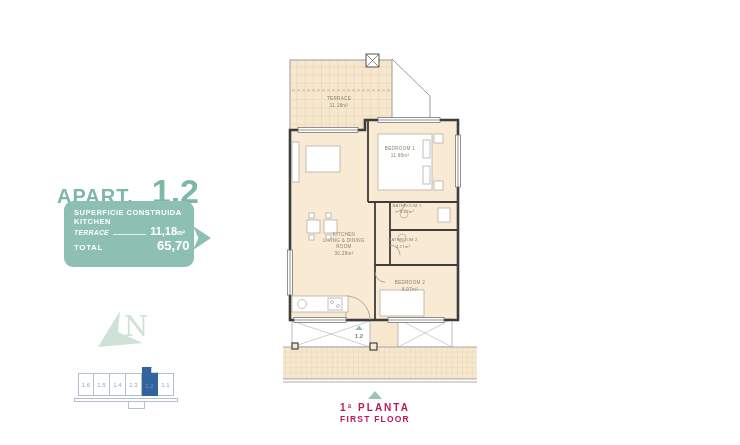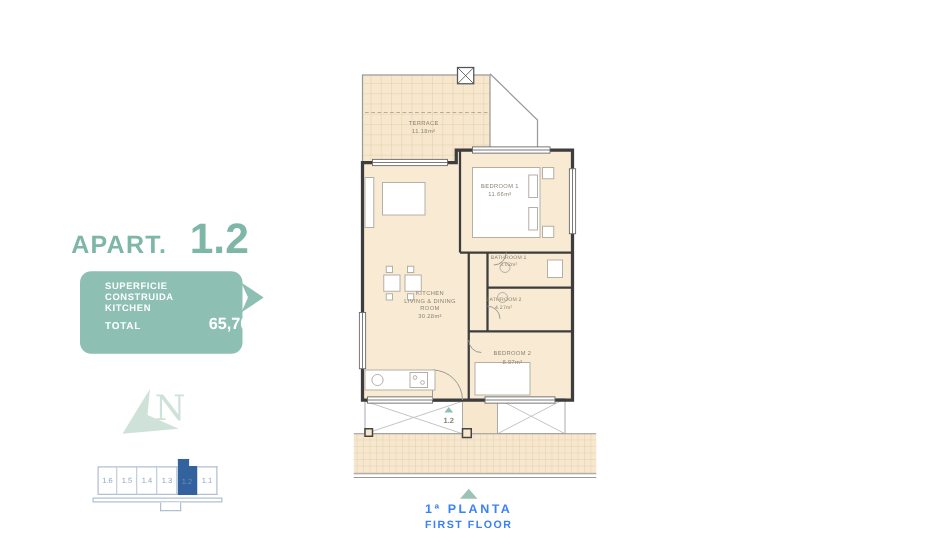--- a/index.html
+++ b/index.html
@@ -6,21 +6,21 @@
   .stage{position:relative;width:740px;height:445px;background:#ffffff;overflow:hidden;
          font-family:"Liberation Sans",sans-serif;}
 
   
   .apt-title{position:absolute;left:58px;top:172px;width:140px;display:flex;
              justify-content:center;align-items:baseline;gap:18px;color:#7eb6a7;}
   .apt-prefix{font-size:20px;font-weight:bold;letter-spacing:1px;}
   .apt-number{font-size:34px;font-weight:bold;letter-spacing:0px;}
 
   .info-box{position:absolute;left:64px;top:201px;width:130px;height:66px;box-sizing:border-box;
-            background:#8dc0b2;border-radius:9px;padding:7px 9px 6px 20px;color:#ffffff;margin-top:16px;}
+            background:#8dc0b2;border-radius:9px;padding:7px 9px 6px 10px;color:#ffffff;}
   .row-es{font-size:7.5px;font-weight:bold;letter-spacing:.5px;line-height:9px;}
   .row-line{display:flex;align-items:baseline;line-height:10px;}
   .row-en{font-size:6.8px;font-weight:bold;font-style:italic;letter-spacing:.3px;}
   .leader{flex:1;border-bottom:1px solid rgba(255,255,255,.75);margin:0 4px 2px 4px;}
   .val{font-weight:bold;font-size:11px;}
   .val-big{font-weight:bold;font-size:13px;}
   .unit{font-size:6.5px;vertical-align:super;font-weight:bold;}
   .total-row{margin-top:3px;gap:23px;}
   .total-label{font-size:8px;font-weight:bold;letter-spacing:.6px;}
 
@@ -39,21 +39,21 @@
   .strip-unit:first-child{border-left:1px solid #b3c0d3;}
   .strip-unit.hl{background:#33639e;border-color:#33639e;height:29px;margin-top:-6px;color:#6f92bf;
                  clip-path:polygon(0 0,58% 0,58% 20%,100% 20%,100% 100%,0 100%);
                  align-items:flex-end;padding-bottom:6px;}
   .strip-base{position:absolute;left:2px;top:36px;width:104px;height:4px;box-sizing:border-box;
               border:1px solid #b3c0d3;background:#fff;}
   .strip-bump{position:absolute;left:56px;top:40px;width:17px;height:7px;box-sizing:border-box;
               border:1px solid #b3c0d3;border-top:none;background:#fff;}
 
   
-  .floor-ind{position:absolute;left:300px;top:391px;width:150px;text-align:center;color:#3b82f6;}
+  .floor-ind{position:absolute;left:300px;top:391px;width:150px;text-align:center;color:#be185d;}
   .floor-tri{width:0;height:0;margin:0 auto;border-left:7px solid transparent;
              border-right:7px solid transparent;border-bottom:8px solid #9dc3b7;}
   .floor-es{font-size:10px;font-weight:bold;letter-spacing:2px;margin-top:3px;}
   .floor-en{font-size:8.5px;font-weight:bold;letter-spacing:1.2px;margin-top:1px;}
 
   
   .plan{position:absolute;left:280px;top:50px;}
   .plan text{font-family:"Liberation Sans",sans-serif;fill:#8b8374;}
   .lbl{font-size:4.6px;letter-spacing:.3px;text-anchor:middle;}
   .lbl-sm{font-size:4.1px;letter-spacing:.2px;text-anchor:middle;}
@@ -65,20 +65,26 @@
 <div class="stage">
 
   <div class="apt-title">
     <span class="apt-prefix">APART.</span>
     <span class="apt-number">1.2</span>
   </div>
 
   <div class="info-box">
     <div class="row-es">SUPERFICIE CONSTRUIDA</div>
     <div class="row-es">KITCHEN</div>
+    <div class="row-line">
+      <span class="row-en">TERRACE</span>
+      <span class="leader"></span>
+      <span class="val">11,18</span>
+      <span class="unit">m²</span>
+    </div>
     <div class="row-line total-row">
       <span class="total-label">TOTAL</span>
       <span class="leader"></span>
       <span class="val-big">65,70</span>
       <span class="unit">m²</span>
     </div>
   </div>
   <div class="dir-arrow"></div>
 
   <svg class="compass" width="66" height="58" viewBox="0 0 66 58">

